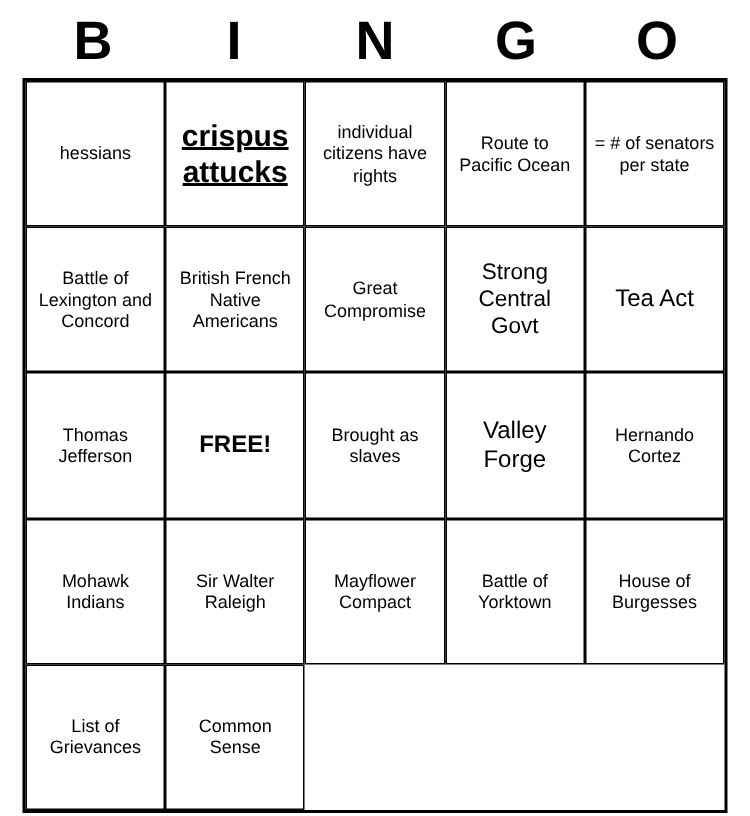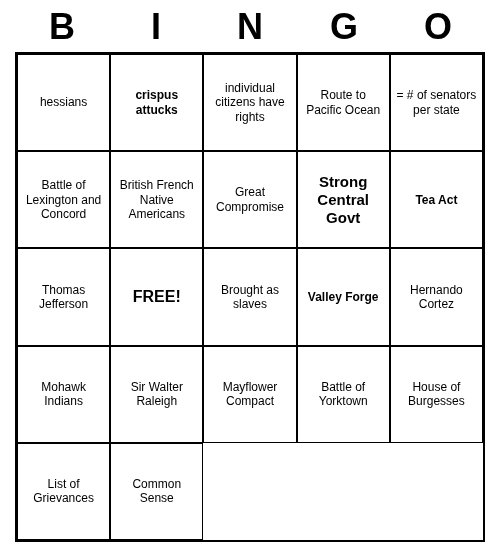--- a/index.html
+++ b/index.html
@@ -39,34 +39,35 @@
       display: flex;
       align-items: center;
       justify-content: center;
       text-align: center;
       padding: 4px;
       font-size: 12px;
       line-height: 1.2;
       color: #000;
     }
     .bingo-cell.large-text {
-      font-size: 12px;
-      font-weight: bold;
+      font-size: 16px;
+      font-weight: normal;
     }
     .bingo-cell.medium-text {
       font-size: 15px;
-      font-weight: bold;
+      font-weight: normal;
     }
     .bingo-cell.free {
       font-size: 16px;
       font-weight: bold;
     }
     .bingo-cell.bold-large {
-      font-size: 12px;
+      font-size: 20px;
       font-weight: bold;
+      text-decoration: underline;
     }
   </style>
 </head>
 <body>
 
 <div class="bingo-header">
 <div class="bingo-letter">B</div>
     <div class="bingo-letter">I</div>
     <div class="bingo-letter">N</div>
     <div class="bingo-letter">G</div>

